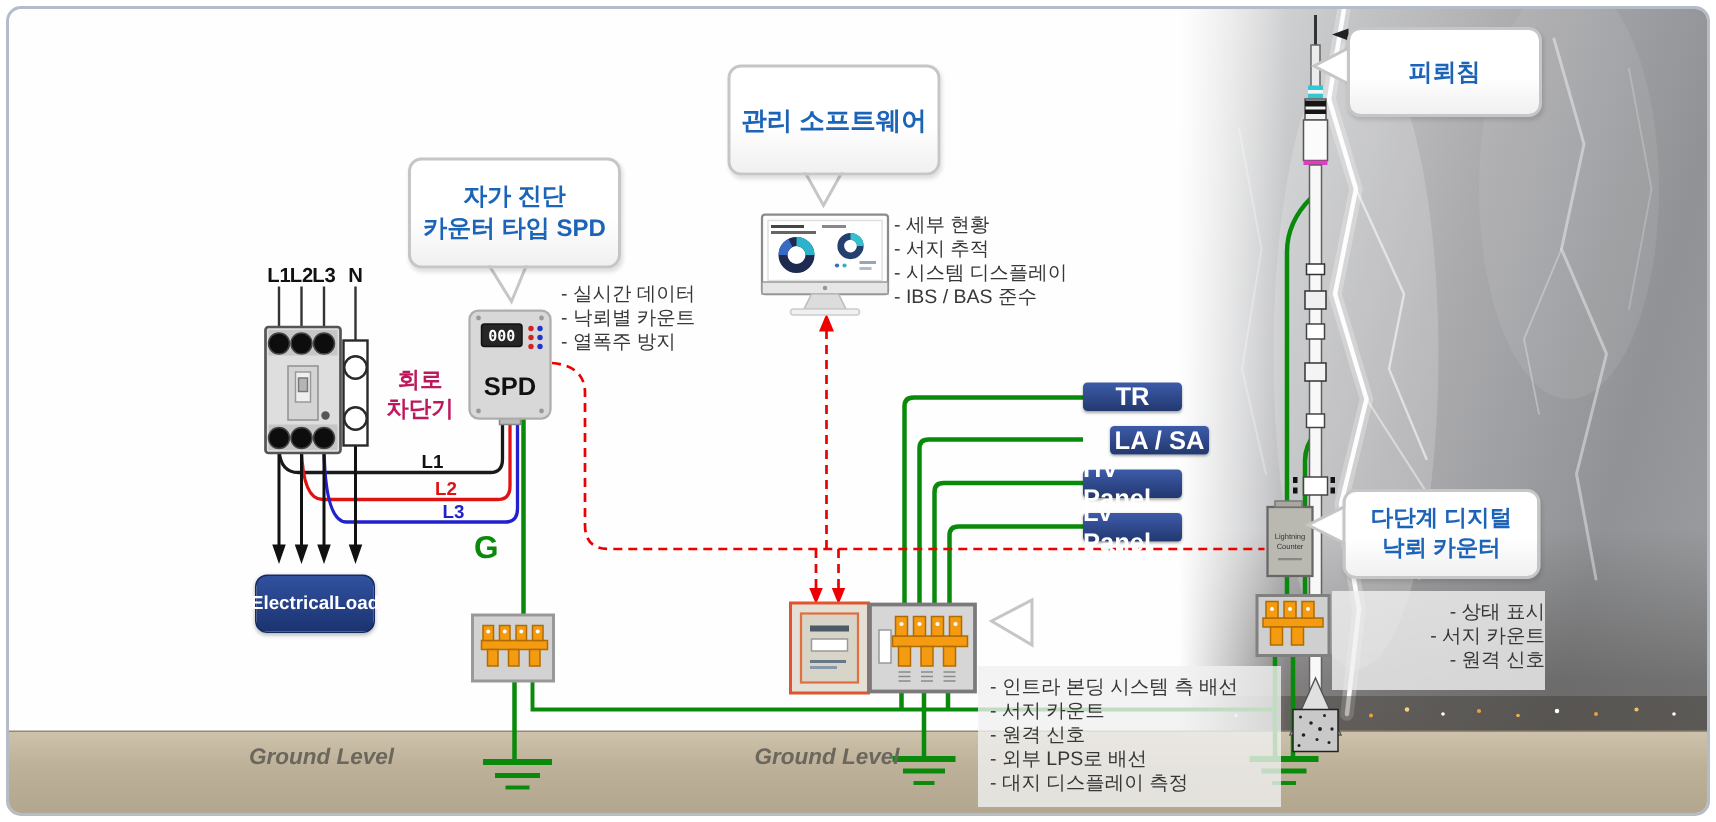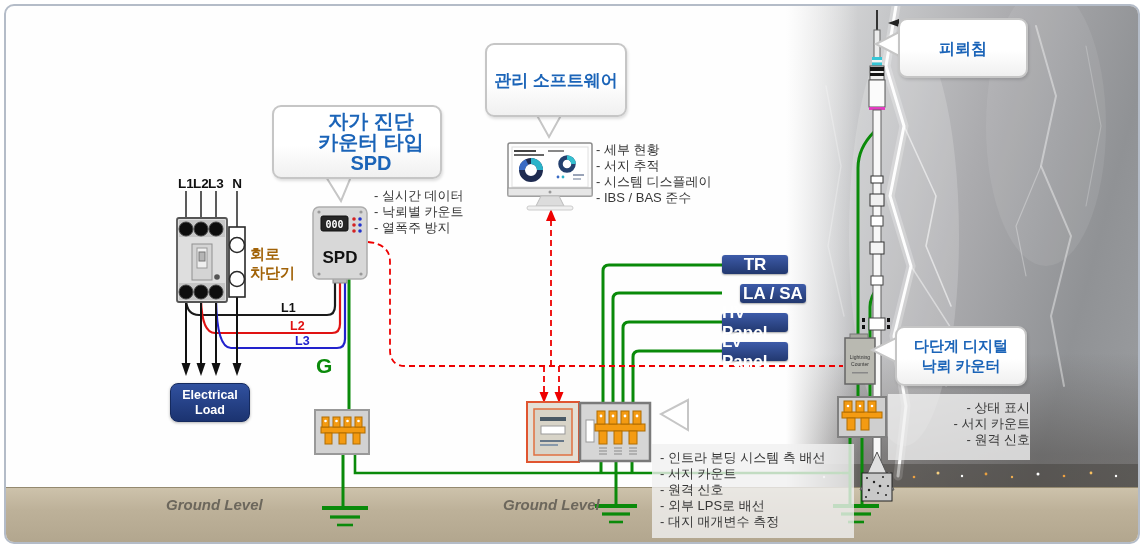--- a/index.html
+++ b/index.html
@@ -20,23 +20,23 @@
   .tag{position:absolute;width:66px;height:19px;background:linear-gradient(180deg,#3d5ba9 0%,#22386f 100%);border-radius:3px;
     color:#fff;font-weight:bold;font-size:17px;display:flex;align-items:center;justify-content:center;box-shadow:0 1px 2px rgba(0,0,0,.35);}
   .feat{position:absolute;font-size:13px;color:#373737;line-height:16px;white-space:nowrap;}
   .feat div{height:16px;}
   .panelbg{background:rgba(240,240,240,.80);}
   .glabel{position:absolute;font-style:italic;font-weight:bold;font-size:15px;color:#6c675c;}
   .wlabel{position:absolute;font-size:12.5px;font-weight:bold;}
   .phlabel{position:absolute;font-size:13.5px;font-weight:bold;color:#111;transform:translateX(-50%);}
   .loadbox{position:absolute;left:170px;top:383px;width:78px;height:37px;border-radius:8px;
     background:linear-gradient(180deg,#31519f 0%,#1b3370 100%);border:1px solid #152a5e;
-    color:#fff;font-weight:bold;font-size:12.5px;display:flex;flex-direction:column;align-items:center;justify-content:center;line-height:15px;
+    color:#fff;font-weight:bold;font-size:12.5px;display:flex;flex-direction:row;align-items:center;justify-content:center;line-height:15px;
     box-shadow:0 1px 3px rgba(0,0,0,.3);}
-  .cblabel{position:absolute;left:250px;top:244px;width:60px;text-align:left;color:#a16207;font-weight:bold;font-size:15px;line-height:19px;}
+  .cblabel{position:absolute;left:250px;top:244px;width:60px;text-align:center;color:#be185d;font-weight:bold;font-size:15px;line-height:19px;}
 </style>
 </head>
 <body>
 
 <div class="canvas">
  <div class="frame">
   <div class="content">
 
    <div class="photo">
      <svg width="352" height="482" viewBox="0 0 352 482">
@@ -342,21 +342,21 @@
      <div>- 상태 표시</div>
      <div>- 서지 카운트</div>
      <div>- 원격 신호</div>
    </div>
 
    <div class="feat panelbg" style="left:652px;top:444px;width:194px;height:88px;padding:6px 0 0 8px;">
      <div>- 인트라 본딩 시스템 측 배선</div>
      <div>- 서지 카운트</div>
      <div>- 원격 신호</div>
      <div>- 외부 LPS로 배선</div>
-     <div>- 대지 매개변수 측정</div>
+     <div>- 대지 디스플레이 측정</div>
    </div>
 
    <div class="tag" style="left:722px;top:255px;">TR</div>
    <div class="tag" style="left:722px;top:284px;margin-left:18px;">LA / SA</div>
    <div class="tag" style="left:722px;top:313px;">HV Panel</div>
    <div class="tag" style="left:722px;top:342px;">LV Panel</div>
 
    <div class="loadbox">
      <div>Electrical</div>
      <div>Load</div>
@@ -373,21 +373,21 @@
    </div>
 
    <div class="wlabel" style="left:281px;top:301px;color:#111;">L1</div>
    <div class="wlabel" style="left:290px;top:319px;color:#e01212;">L2</div>
    <div class="wlabel" style="left:295px;top:334px;color:#2222cc;">L3</div>
    <div class="wlabel" style="left:316px;top:354px;color:#0a8a0a;font-size:21px;">G</div>
 
    <div class="glabel" style="left:166px;top:496px;">Ground Level</div>
    <div class="glabel" style="left:503px;top:496px;">Ground Level</div>
 
-   <div class="bubble" style="left:272px;top:105px;width:138px;height:70px;font-size:20px;padding-left:28px;">
+   <div class="bubble" style="left:272px;top:105px;width:138px;height:70px;font-size:16px;">
      <div>자가 진단</div>
      <div>카운터 타입 SPD</div>
    </div>
    <div class="bubble" style="left:485px;top:43px;width:138px;height:70px;font-size:17px;">
      <div>관리 소프트웨어</div>
    </div>
    <div class="bubble" style="left:895px;top:326px;width:128px;height:56px;font-size:15px;line-height:20px;">
      <div>다단계 디지털</div>
      <div>낙뢰 카운터</div>
    </div>

